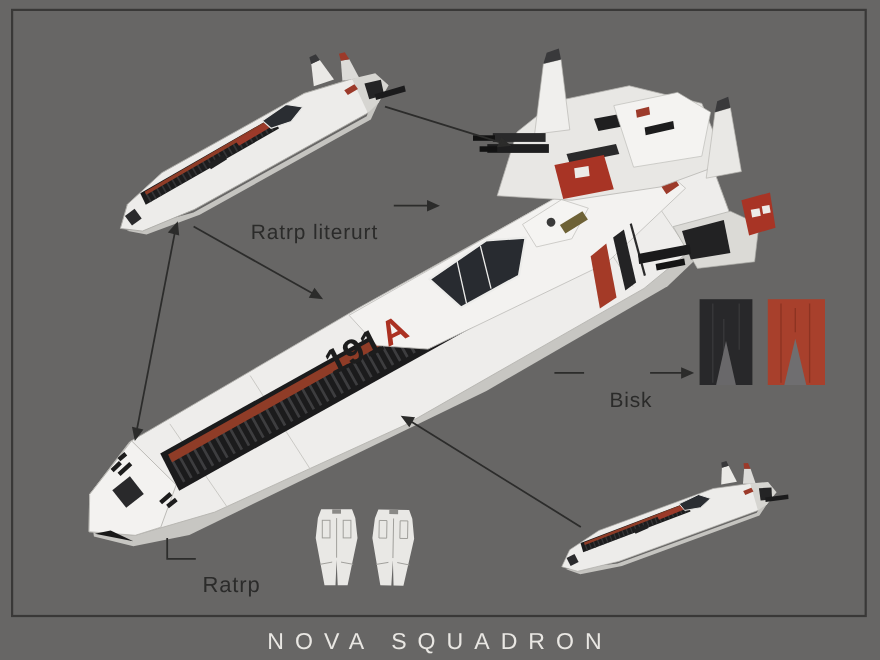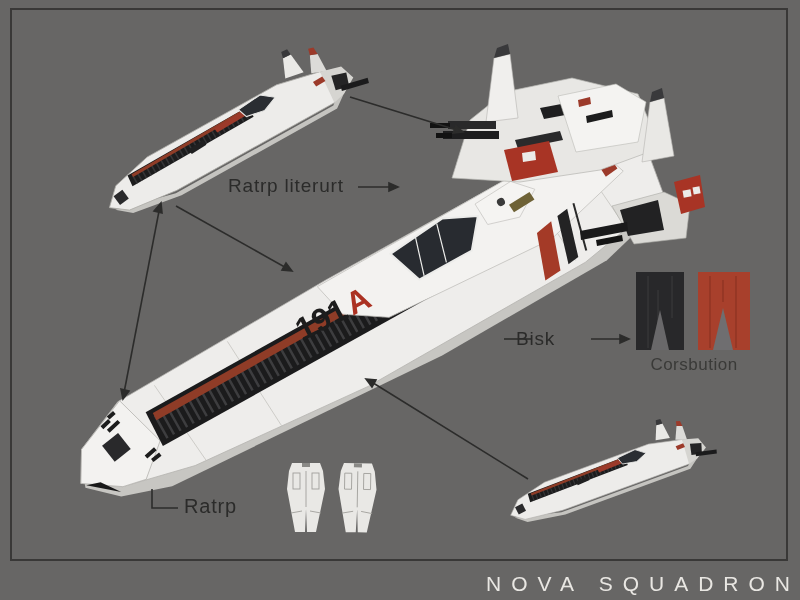--- a/index.html
+++ b/index.html
@@ -6,28 +6,28 @@
   #sheet{
     position:relative;width:800px;height:600px;overflow:hidden;
     background:#676665;font-family:"Liberation Sans",sans-serif;
   }
   #frame{
     position:absolute;left:10px;top:8px;width:778px;height:553px;
     border:2px solid #393837;box-sizing:border-box;pointer-events:none;
   }
   .callout{
     position:absolute;color:#2b2b2a;font-size:19px;letter-spacing:.8px;
-    white-space:nowrap;font-weight:400;
+    white-space:nowrap;font-weight:400;margin-top:26px;
   }
   #lbl-ratrp{left:228px;top:175px;}
-  #lbl-bisk{left:516px;top:328px;}
+  #lbl-bisk{left:554px;top:328px;}
   #lbl-blegyd{left:184px;top:495px;font-size:20px;}
   #lbl-corsbution{left:626px;top:355px;width:136px;text-align:center;font-size:17px;letter-spacing:.5px;color:#3a3a38;}
   #title{
-    position:absolute;left:0;top:572px;width:800px;text-align:right;
+    position:absolute;left:0;top:572px;width:800px;text-align:center;
     color:#e9e7e3;font-size:21px;letter-spacing:10px;font-weight:500;
   }
   svg{position:absolute;left:0;top:0;}
 </style>
 </head>
 <body>
 
 <div id="sheet">
 
   <svg width="800" height="600" viewBox="0 0 800 600">
@@ -155,19 +155,18 @@
       <line x1="591" y1="339" x2="626" y2="339"></line>
       <polygon points="629,339 620,335 620,343"></polygon>
       <line x1="528" y1="479" x2="370" y2="381"></line>
       <polygon points="366,379 376,380 372,387"></polygon>
       <polyline points="152,489 152,508 178,508" fill="none"></polyline>
     </g>
   </svg>
 
   <div class="callout" id="lbl-ratrp">Ratrp literurt</div>
   <div class="callout" id="lbl-bisk">Bisk</div>
-  <div class="callout" id="lbl-corsbution">Corsbution</div>
   <div class="callout" id="lbl-blegyd">Ratrp</div>
 
   <div id="frame"></div>
 
   <div id="title">NOVA SQUADRON</div>
 </div>
 
 </body></html>

